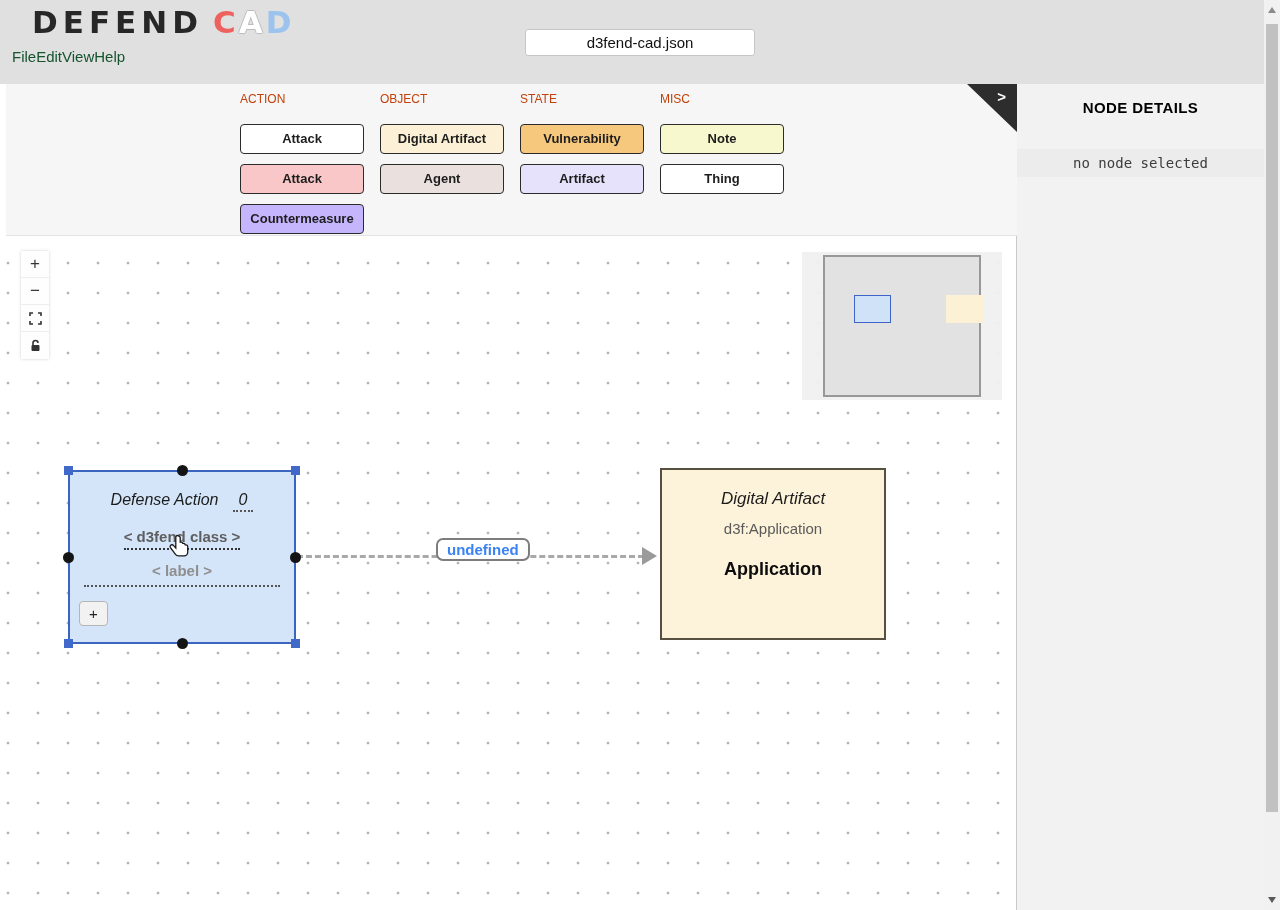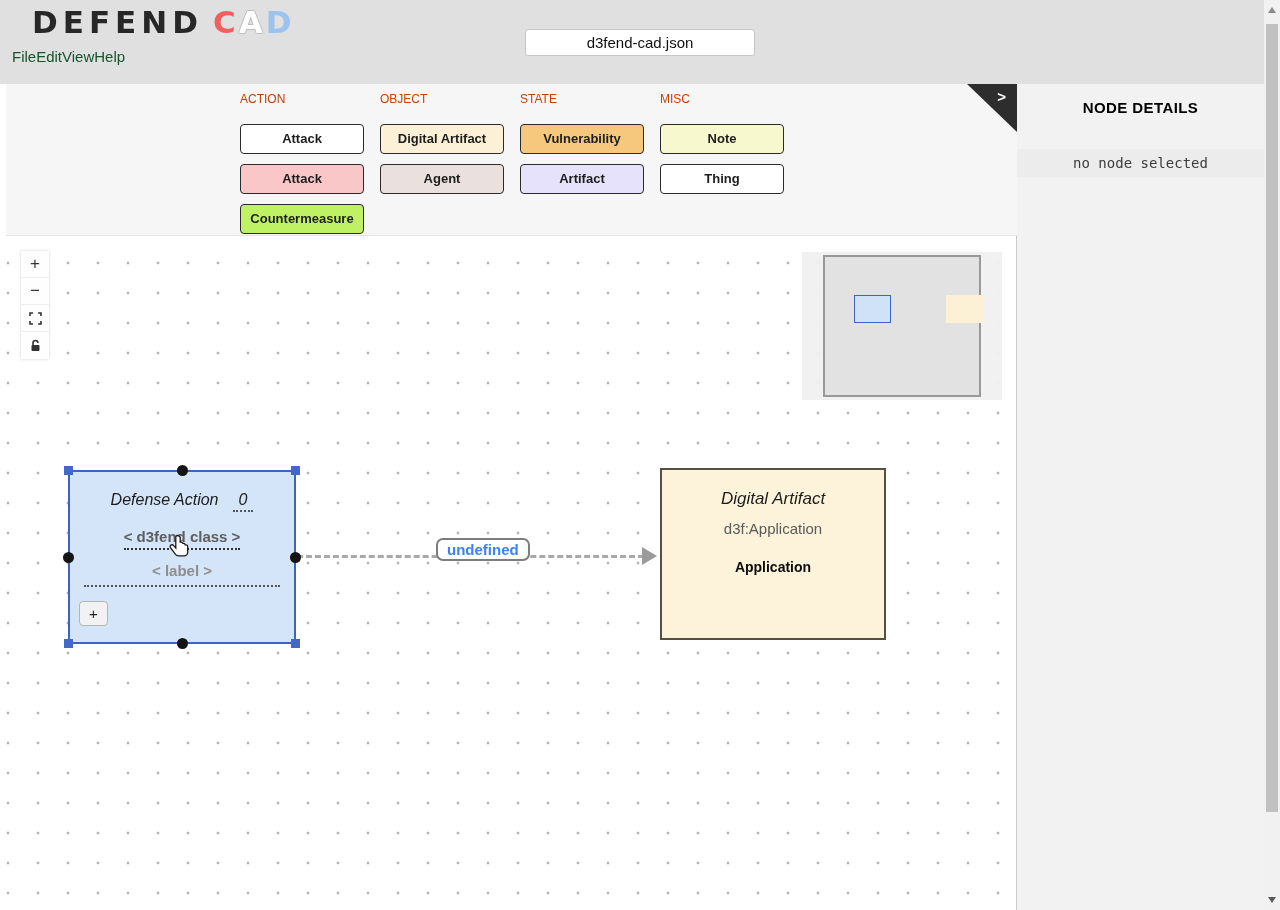--- a/index.html
+++ b/index.html
@@ -20,21 +20,21 @@
     background-image:radial-gradient(#b3b3bb 1.2px, transparent 1.7px);
     background-size:30px 30px; background-position:23px 14px; }
 
   
   #palette { position:absolute; left:6px; top:0; width:1011px; height:152px; background:#f6f6f6; border-bottom:1px solid #e3e3e3; }
   .pal-col { position:absolute; top:8px; width:124px; }
   .pal-col .pal-label { text-align:left; font-size:12px; color:#c2410c; margin-bottom:18px; }
   .pal-btn { display:block; width:124px; height:30px; margin:0 0 10px 0; border:1px solid #2b2b2b; border-radius:4px; font-weight:bold; font-size:13px; color:#1d1d1d; text-align:center; line-height:28px; cursor:grab; font-family:"Liberation Sans", sans-serif; }
   .c-event,.c-thing { background:#ffffff; }
   .c-attack { background:#f9c7c7; }
-  .c-counter { background:#bef264; }
+  .c-counter { background:#c4b5fd; }
   .c-digart { background:#fcf0d6; }
   .c-agent { background:#eae0de; }
   .c-vuln { background:#f6c87d; }
   .c-cond { background:#e7e2fb; }
   .c-note { background:#f8f8ce; }
 
   
   #corner-toggle { position:absolute; left:967px; top:0; width:50px; height:48px; background:#2d2d2d; clip-path:polygon(0 0,100% 0,100% 100%); cursor:pointer; }
   #corner-toggle .chev { position:absolute; right:11px; top:4px; color:#fff; font-weight:bold; font-size:15px; }
 
@@ -67,21 +67,21 @@
   .handle { position:absolute; width:9px; height:9px; background:#4169c9; }
   .h-tl { left:-6px; top:-6px; } .h-tr { right:-6px; top:-6px; }
   .h-bl { left:-6px; bottom:-6px; } .h-br { right:-6px; bottom:-6px; }
   .port { position:absolute; width:11px; height:11px; background:#141414; border-radius:50%; }
   .p-top { left:calc(50% - 5.5px); top:-7px; } .p-bottom { left:calc(50% - 5.5px); bottom:-7px; }
   .p-left { left:-7px; top:calc(50% - 5.5px); } .p-right { right:-7px; top:calc(50% - 5.5px); }
 
   #node-digart { left:660px; top:384px; width:226px; height:172px; background:#fdf3da; border:2px solid #55503f; }
   #node-digart .title { margin-top:19px; font-style:italic; font-size:17px; color:#1c1c1c; }
   #node-digart .d3f-class { margin-top:11px; font-size:15px; color:#5a5a5a; }
-  #node-digart .label { margin-top:22px; font-weight:bold; font-size:14px; color:#0c0c0c; }
+  #node-digart .label { margin-top:22px; font-weight:bold; font-size:18px; color:#0c0c0c; }
 
   #cursor { position:absolute; left:168px; top:450px; width:24px; height:27px; pointer-events:none; }
 
   
   #details-panel { position:absolute; left:1017px; top:84px; width:247px; height:826px; background:#f2f2f2; }
   #details-title { margin-top:15px; text-align:center; font-weight:bold; font-size:15px; letter-spacing:.4px; color:#000; }
   #details-empty { margin-top:33px; height:28px; background:#ececec; display:flex; align-items:center; justify-content:center; font-family:"DejaVu Sans Mono", monospace; font-size:14px; color:#3c3c3c; }
 
   
   #scrollbar { position:absolute; left:1264px; top:0; width:16px; height:910px; background:#f1f1f1; }

